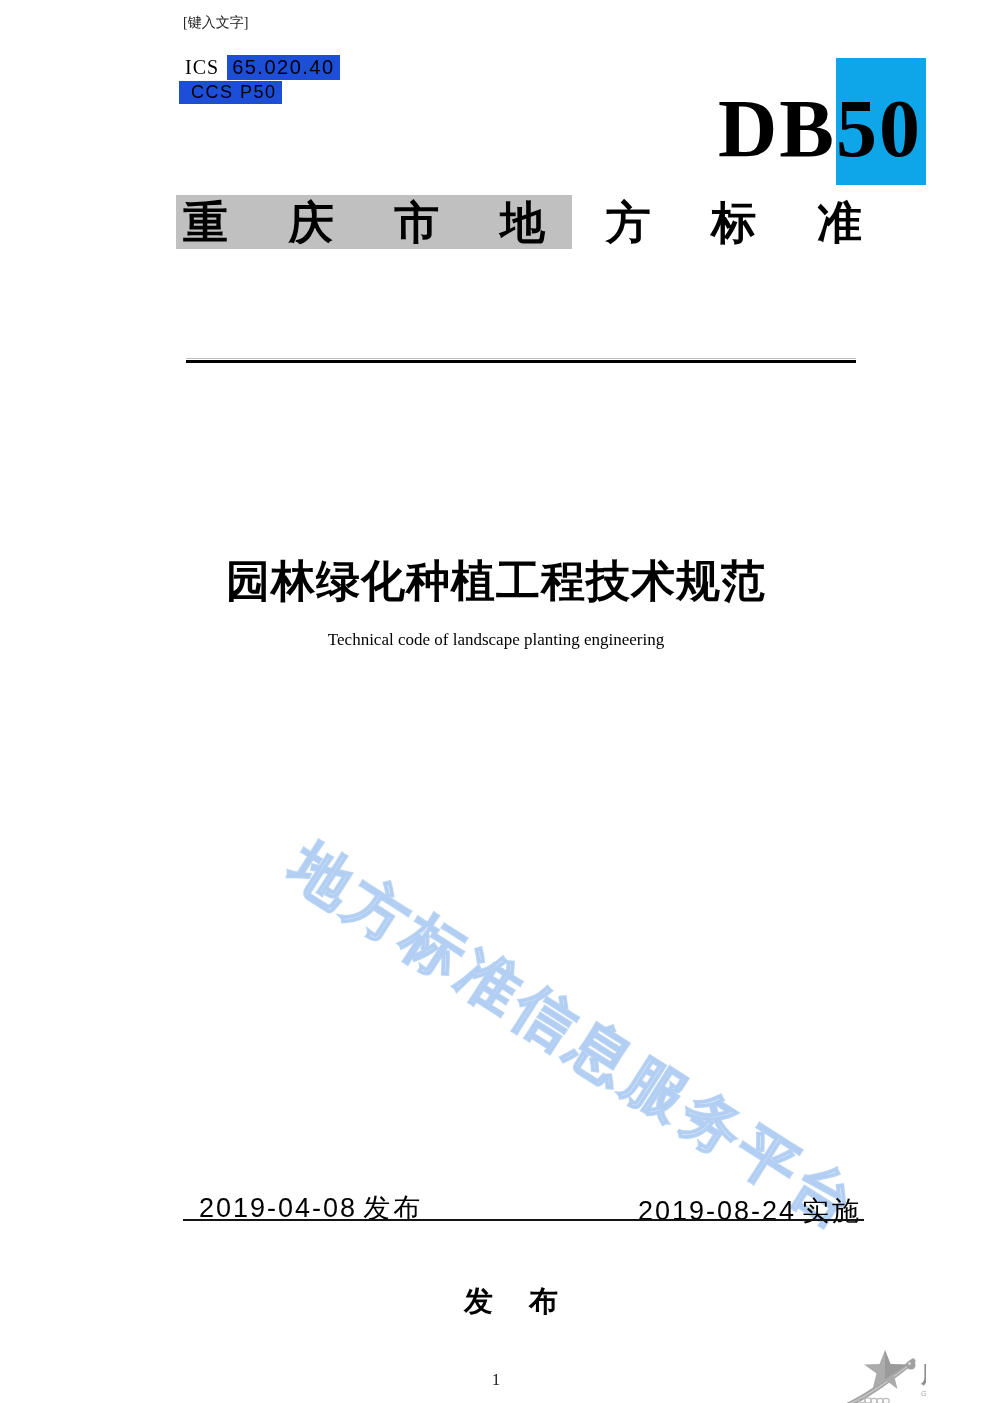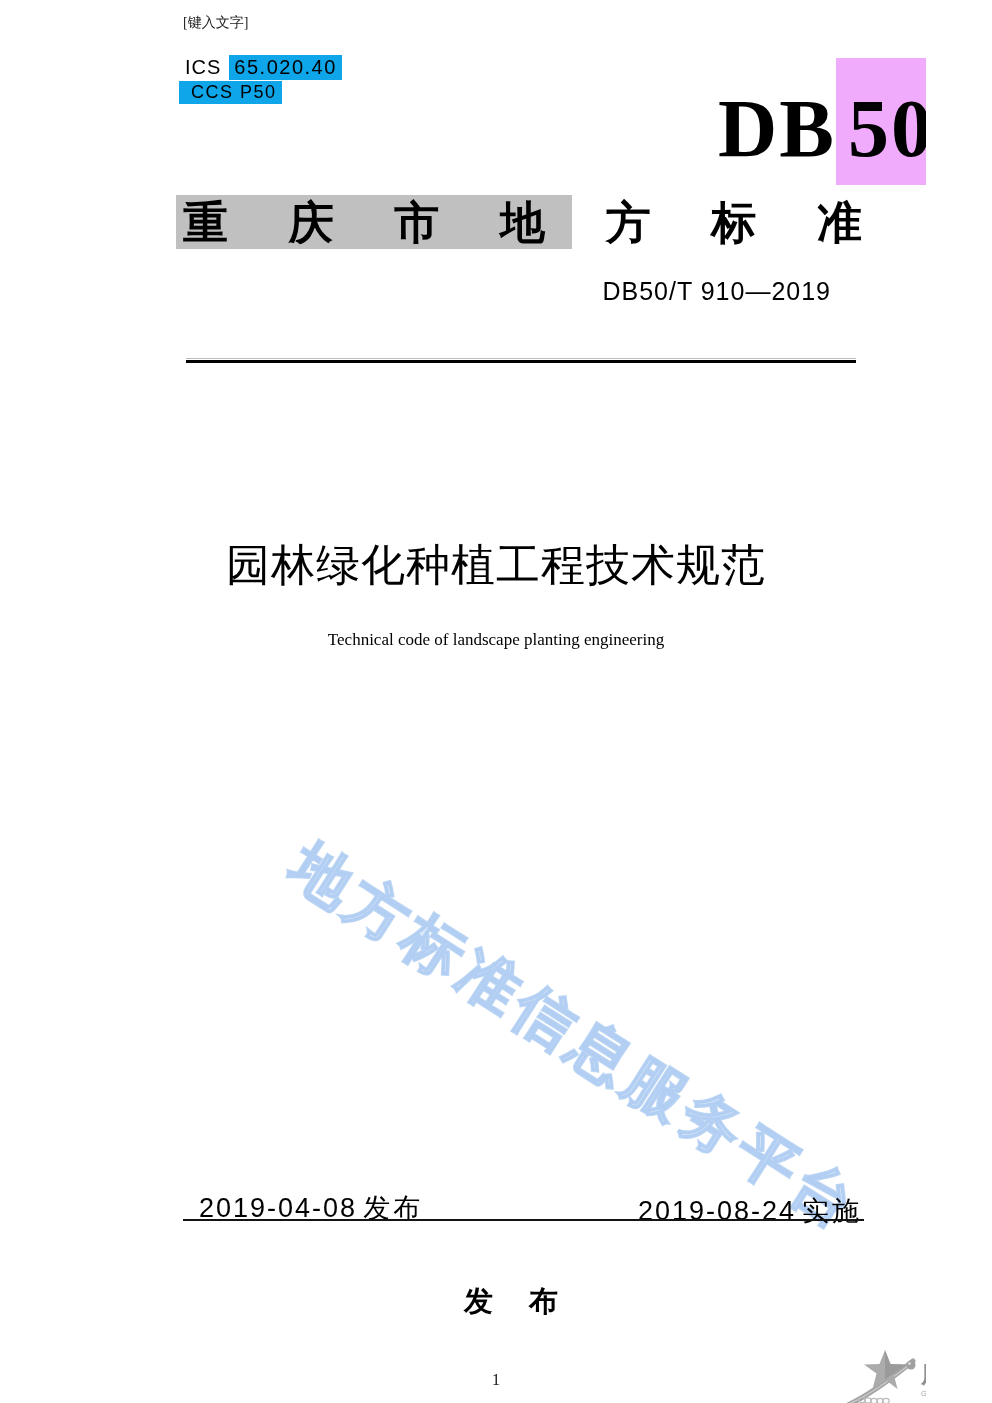--- a/index.html
+++ b/index.html
@@ -8,57 +8,57 @@
     margin:8px auto;overflow:hidden;
     font-family:"Liberation Sans",sans-serif;color:#000;
   }
   
   .placeholder-text{
     position:absolute;left:117px;top:6px;
     font-family:"Liberation Serif",serif;font-size:14px;color:#1a1a1a;
   }
   
   .ics-line{position:absolute;left:119px;top:48px;font-size:20px;}
-  .ics-label{font-family:Liberation Sans, sans-serif;letter-spacing:1px;}
+  .ics-label{font-family:Liberation Serif, serif;letter-spacing:1px;}
   .ccs-line{position:absolute;left:113px;top:74px;font-size:18px;}
-  .hl{background:#0ea5e9;text-align:center;}
+  .hl{background:#1d4ed8;text-align:center;}
   .code-text{
     font-family:"Liberation Sans",sans-serif;
     letter-spacing:1.5px;padding:1px 5px 2px 5px;
   }
   .ics-line .code-text{margin-left:8px;font-size:20px;}
   .ccs-line .code-text{font-size:18px;padding-left:12px;}
   
   .db-mark{
     position:absolute;left:652px;top:80px;
     font-family:"Liberation Serif",serif;font-weight:bold;
     font-size:82px;line-height:1;letter-spacing:2px;white-space:nowrap;
   }
-  .db-num{background:#f0abfc;padding:25px 30px 11px 12px;}
+  .db-num{background:#0ea5e9;padding:25px 30px 11px 0;}
   
   .std-band{position:absolute;left:110px;top:187px;width:396px;height:54px;background:#c0c0c0;}
   .std-row{
     position:absolute;left:117px;right:64px;top:191px;
     display:flex;justify-content:space-between;
     font-size:45px;font-weight:bold;line-height:1.05;
   }
   .std-row span{display:block;}
   
   .std-code{
     position:absolute;right:95px;top:269px;
     font-size:25px;letter-spacing:1px;white-space:nowrap;
   }
   
   .rule-top-gray{position:absolute;left:120px;right:70px;top:350px;height:1px;background:#bdbdbd;}
   .rule-top-black{position:absolute;left:120px;right:70px;top:352px;height:3px;background:#000;}
   .rule-bottom{position:absolute;left:117px;right:62px;top:1211px;height:2px;background:#141414;}
   
   .doc-title{
-    position:absolute;left:0;right:0;top:528px;margin:0;
-    text-align:center;font-size:44px;font-weight:normal;letter-spacing:1px;
+    position:absolute;left:0;right:0;top:544px;margin:0;
+    text-align:center;font-size:44px;font-weight:bold;letter-spacing:1px;
   }
   .doc-subtitle{
     position:absolute;left:0;right:0;top:622px;
     text-align:center;font-family:"Liberation Serif",serif;font-size:17px;
   }
   
   .watermark{
     position:absolute;left:252px;top:818px;
     transform:rotate(32.5deg);transform-origin:0 0;
     font-size:60px;font-weight:bold;letter-spacing:6px;white-space:nowrap;
@@ -116,21 +116,20 @@
   <div class="std-row">
     <span>重</span>
     <span>庆</span>
     <span>市</span>
     <span>地</span>
     <span>方</span>
     <span>标</span>
     <span>准</span>
   </div>
 
-  <div class="std-code">DB50/T 910—2019</div>
 
   <div class="rule-top-gray"></div>
   <div class="rule-top-black"></div>
 
   <h1 class="doc-title">园林绿化种植工程技术规范</h1>
   <div class="doc-subtitle">Technical code of landscape planting engineering</div>
 
   <div class="watermark">地方标准信息服务平台</div>
 
   <div class="date-left">

